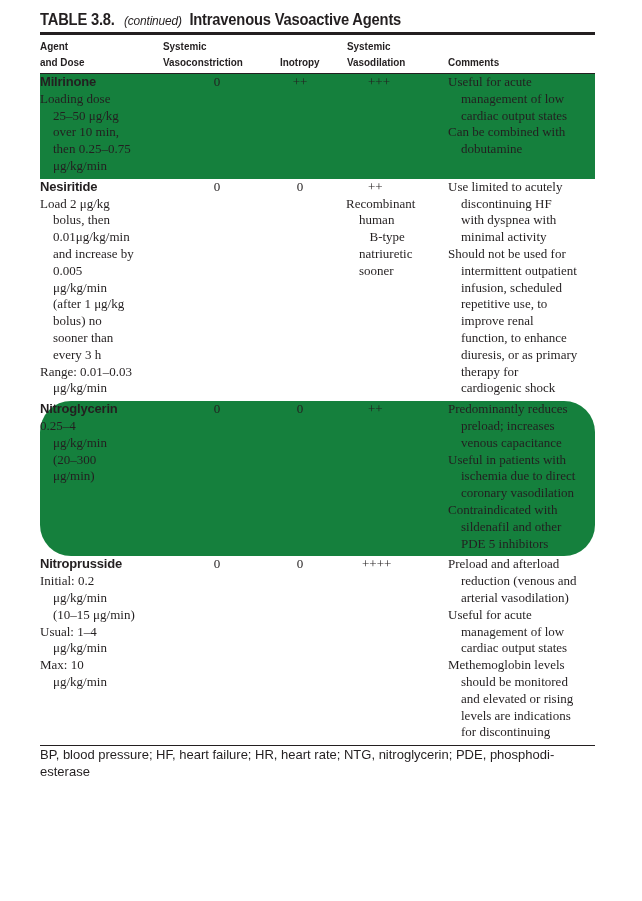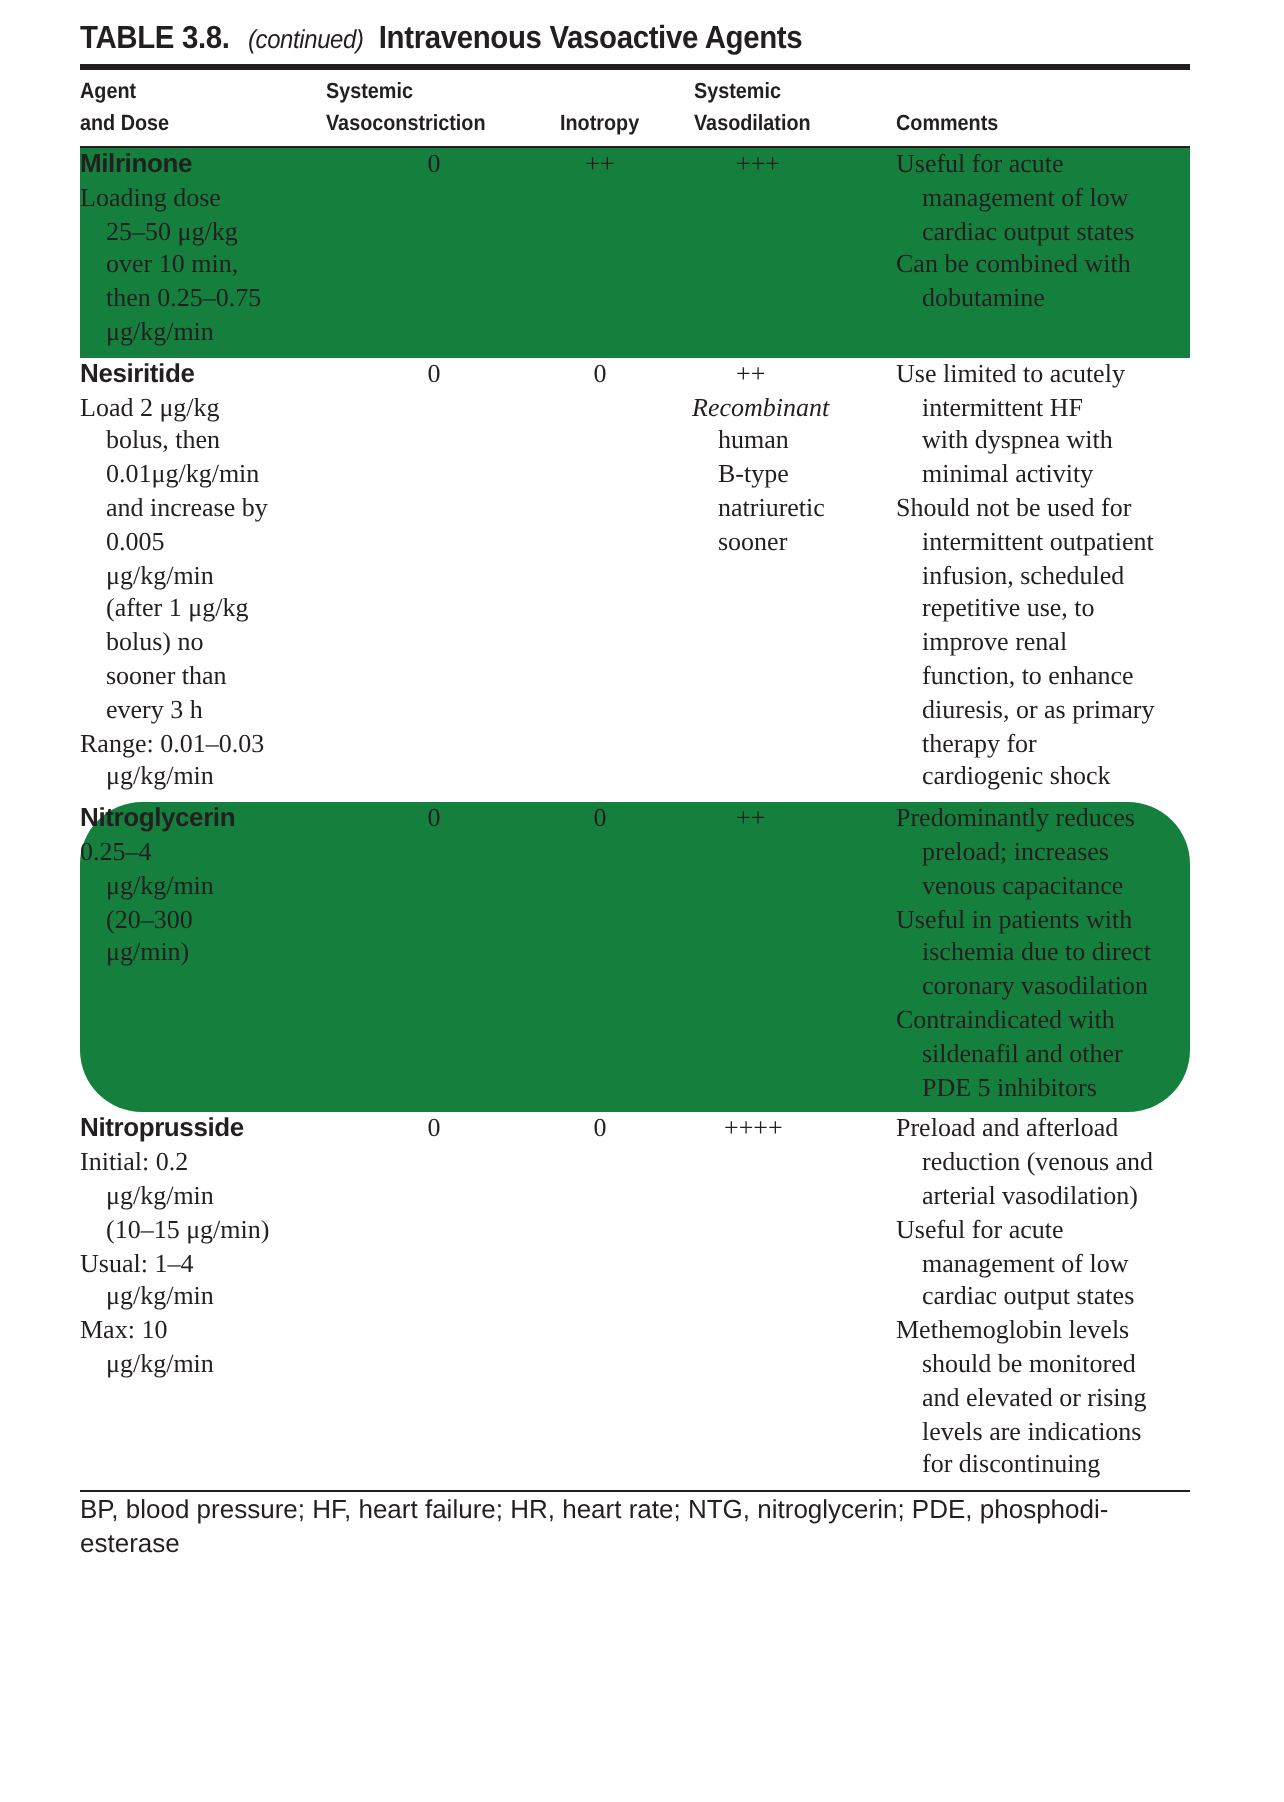--- a/index.html
+++ b/index.html
@@ -95,29 +95,29 @@
           <span class="line ind">bolus) no</span>
           <span class="line ind">sooner than</span>
           <span class="line ind">every 3 h</span>
           <span class="line">Range: 0.01–0.03</span>
           <span class="line ind">μg/kg/min</span>
         </div>
         <div class="cell c-vasoc center">0</div>
         <div class="cell c-ino center">0</div>
         <div class="cell c-vasod">
           <span class="line" style="padding-left: 22px;">++</span>
-          <span class="line" style="padding-left: 0px; font-style: italic;">Recombinant</span>
+          <span class="line" style="padding-left: 0px;">Recombinant</span>
           <span class="line" style="padding-left: 13px;">human</span>
-          <span class="line" style="padding-left: 13px;">B-type</span>
+          <span class="line" style="padding-left: 13px; text-align: center;">B-type</span>
           <span class="line" style="padding-left: 13px;">natriuretic</span>
           <span class="line" style="padding-left: 13px;">sooner</span>
         </div>
         <div class="cell c-comm">
           <span class="line">Use limited to acutely</span>
-          <span class="line ind">intermittent HF</span>
+          <span class="line ind">discontinuing HF</span>
           <span class="line ind">with dyspnea with</span>
           <span class="line ind">minimal activity</span>
           <span class="line">Should not be used for</span>
           <span class="line ind">intermittent outpatient</span>
           <span class="line ind">infusion, scheduled</span>
           <span class="line ind">repetitive use, to</span>
           <span class="line ind">improve renal</span>
           <span class="line ind">function, to enhance</span>
           <span class="line ind">diuresis, or as primary</span>
           <span class="line ind">therapy for</span>

